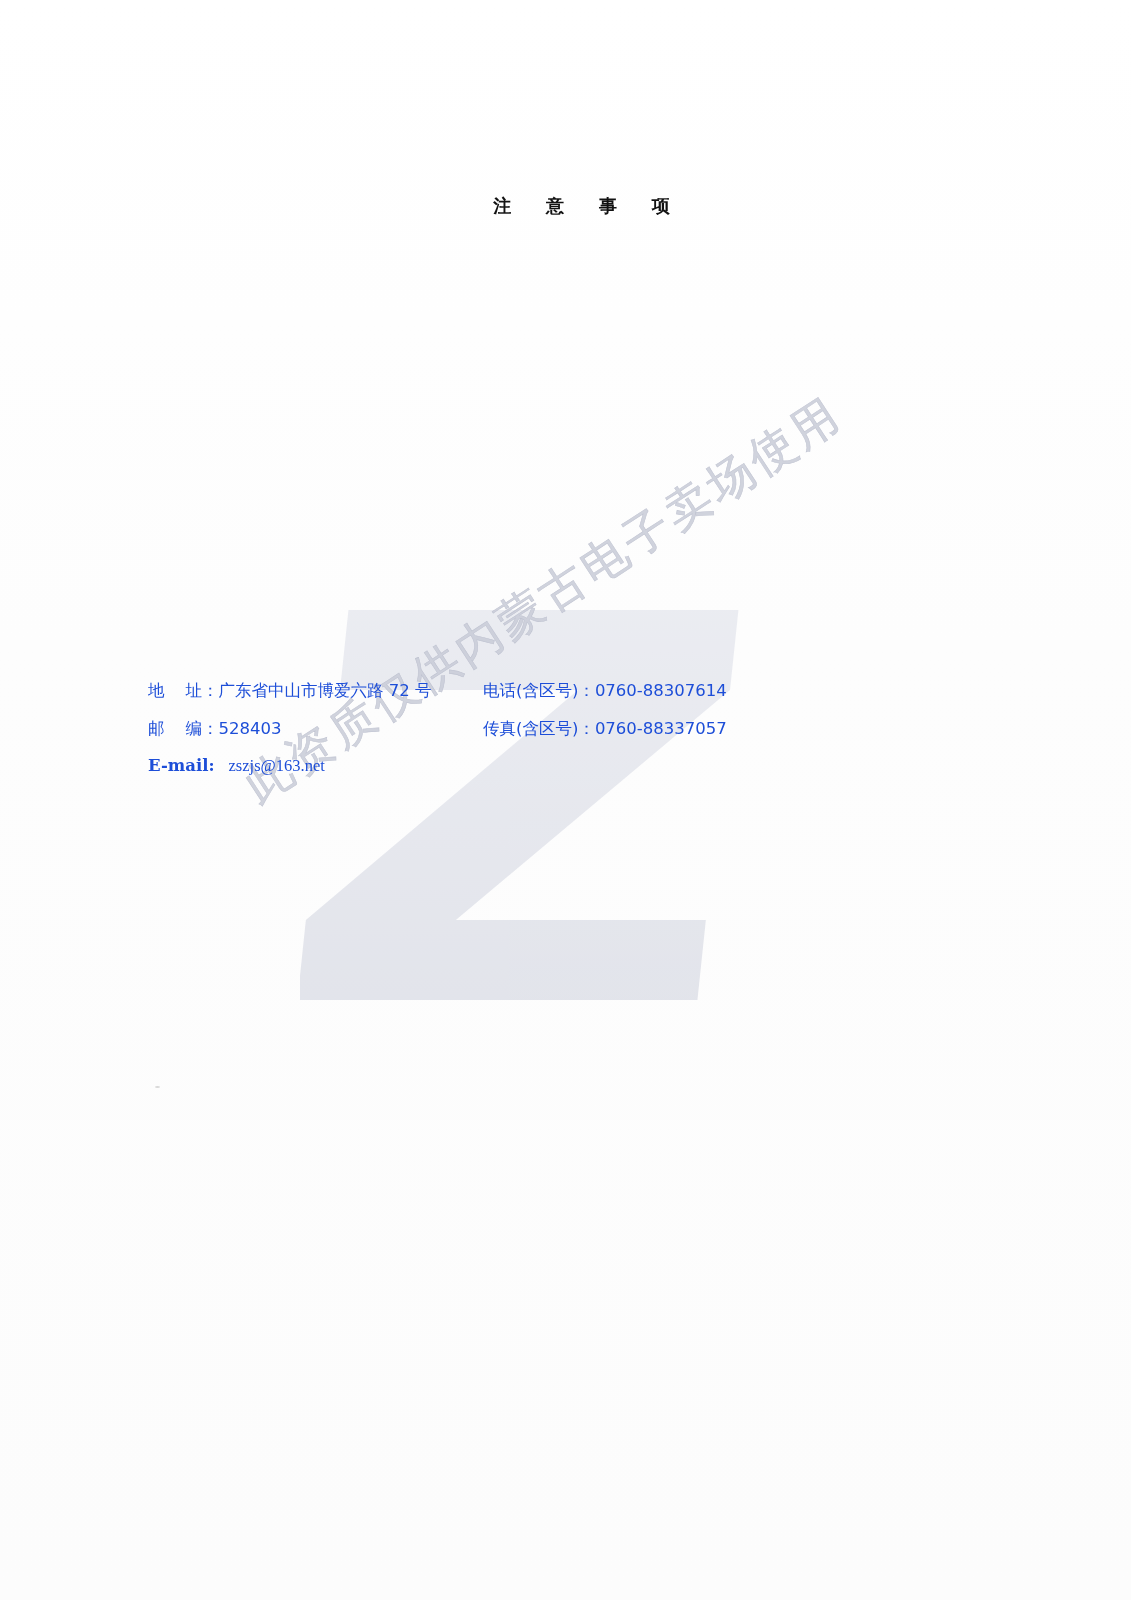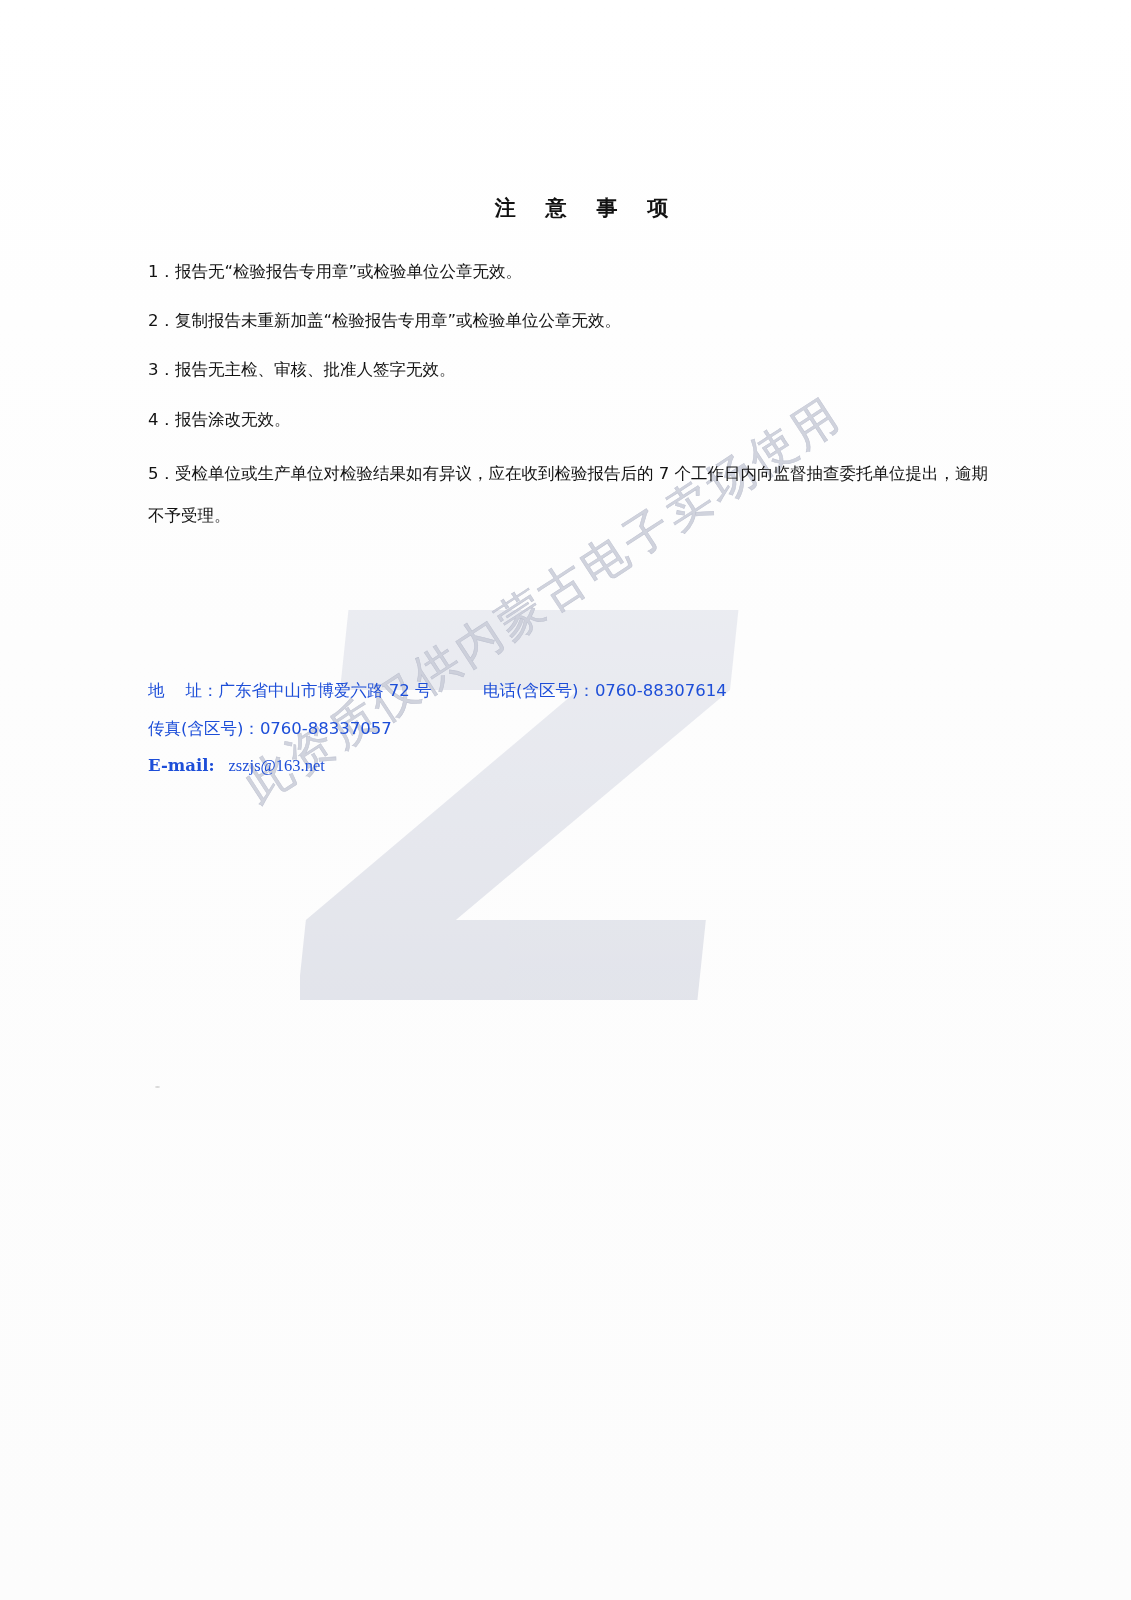--- a/index.html
+++ b/index.html
@@ -61,23 +61,23 @@
     -webkit-text-stroke: 0.6px #b9bdcc;
   }
 
   
   .doc-title {
     position: absolute;
     left: 0;
     right: 0;
     top: 194px;
     text-align: center;
-    font-family: Liberation Sans, sans-serif;
+    font-family: Liberation Mono, monospace;
     font-weight: bold;
-    font-size: 21px;
+    font-size: 18px;
     letter-spacing: 12px;
     color: #121212;
     margin-left: 44px;
   }
 
   
   .notice-list {
     position: absolute;
     left: 148px;
     top: 256px;
@@ -161,41 +161,38 @@
         </linearGradient>
       </defs>
       <path d="M 30 110 L 420 110 L 420 190 L 170 420 L 420 420 L 420 500 L 20 500 L 20 420 L 268 190 L 30 190 Z" fill="url(#zgrad)" opacity="0.9" transform="skewX(-6) translate(30,0)"></path>
     </svg>
   </div>
 
   <div class="wm-text">此资质仅供内蒙古电子卖场使用</div>
 
   <div class="doc-title">注  意  事  项</div>
 
-  <div class="notice-list">
-    <div class="notice-item">1．报告无“检验报告专用章”或检验单位公章无效。</div>
-    <div class="notice-item">2．复制报告未重新加盖“检验报告专用章”或检验单位公章无效。</div>
-    <div class="notice-item">3．报告无主检、审核、批准人签字无效。</div>
-    <div class="notice-item">4．报告涂改无效。</div>
-    <div class="notice-item multiline">5．受检单位或生产单位对检验结果如有异议，应在收到检验报告后的 7 个工作日内向监督抽查委托单位提出，逾期不予受理。</div>
-  </div>
 
   <div class="contact">
     <div class="contact-row">
       <div class="contact-left">
         <span class="contact-label">地    址：</span>
         <span class="contact-value">广东省中山市博爱六路 72 号</span>
       </div>
       <div class="contact-right">
         <span class="contact-label">电话(含区号)：</span>
         <span class="contact-value">0760-88307614</span>
       </div>
     </div>
 
     <div class="contact-row">
+      <div class="contact-left">
+        <span class="contact-label">邮    编：</span>
+        <span class="contact-value">528403</span>
+      </div>
       <div class="contact-right">
         <span class="contact-label">传真(含区号)：</span>
         <span class="contact-value">0760-88337057</span>
       </div>
     </div>
 
     <div class="contact-row email-row">
       <div class="contact-left">
         <span class="contact-label">E-mail:</span>
         <span class="contact-value">zszjs@163.net</span>

